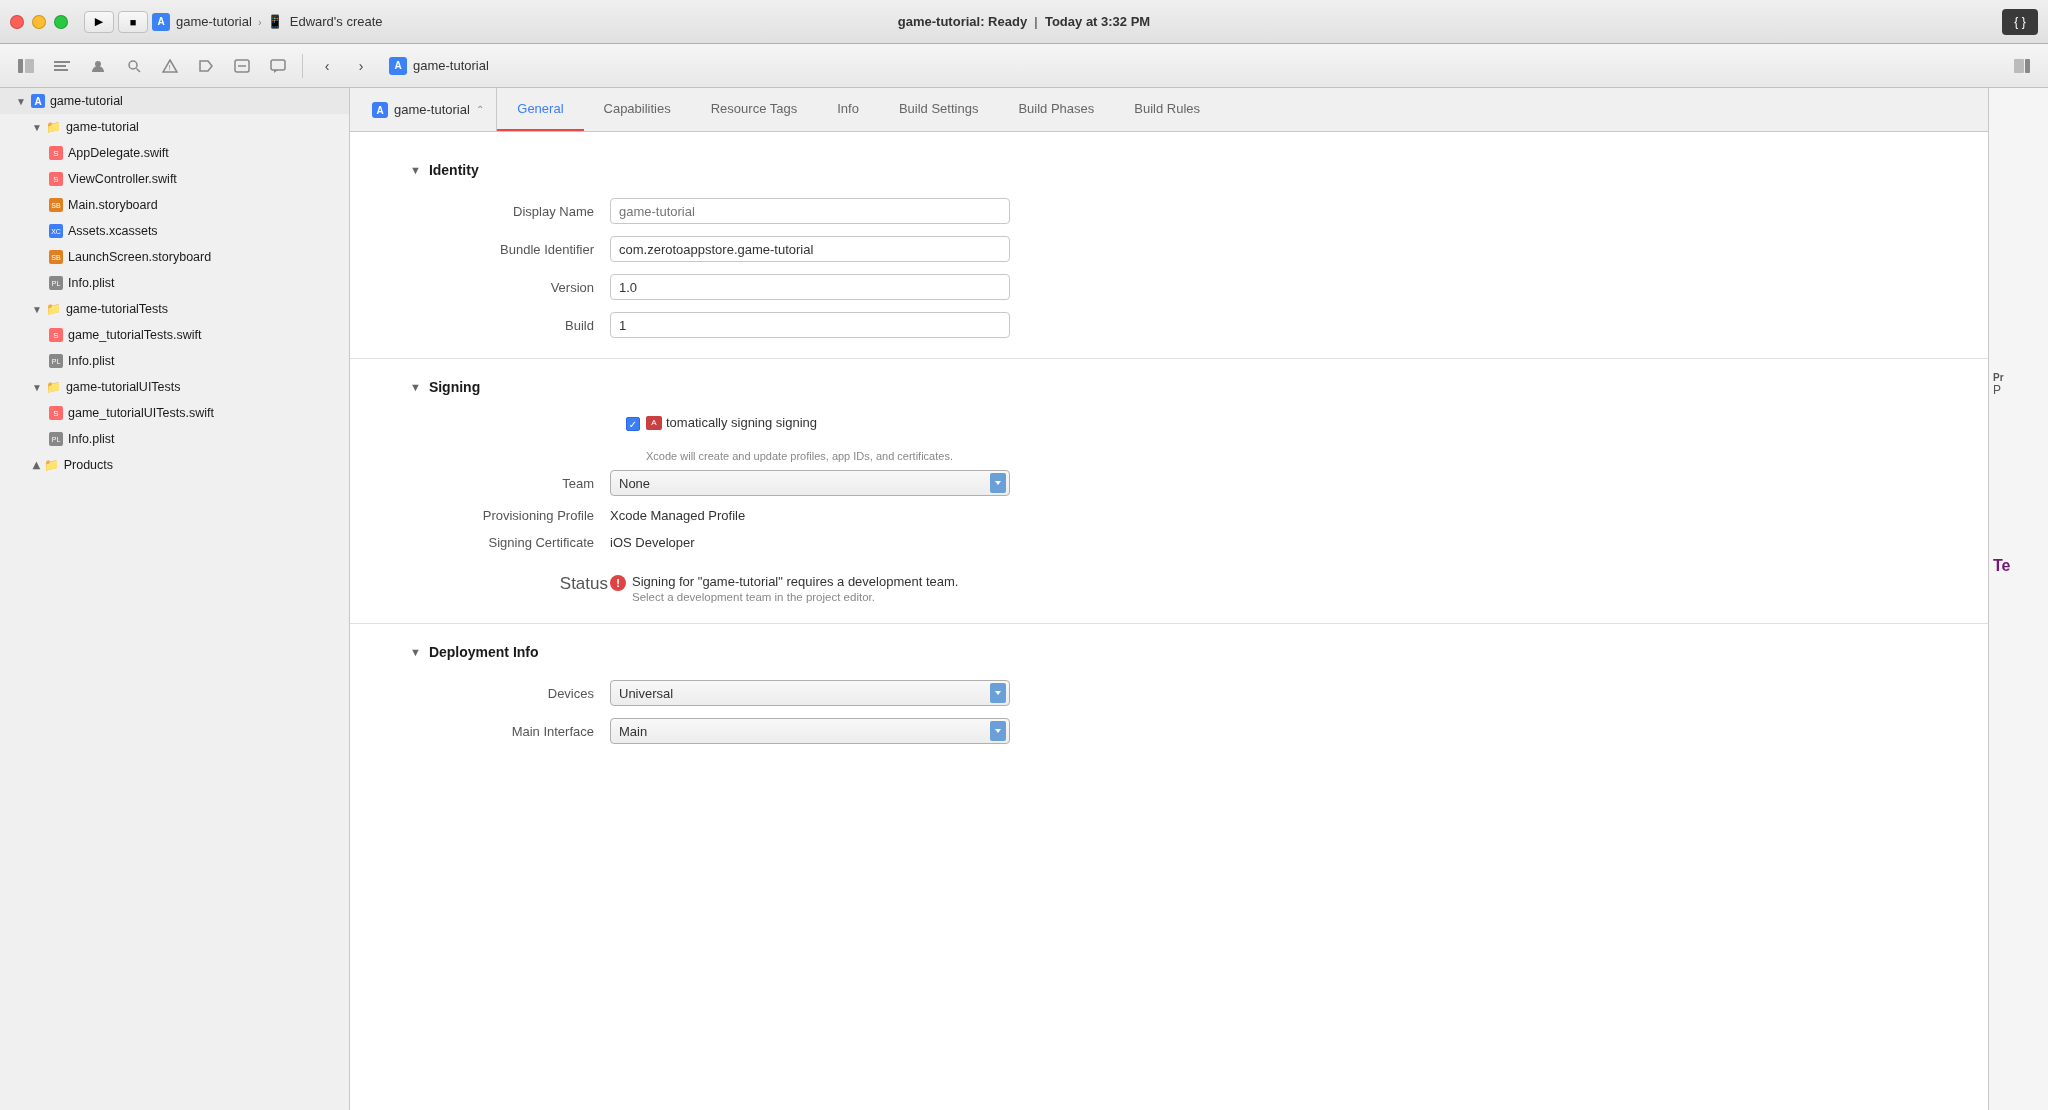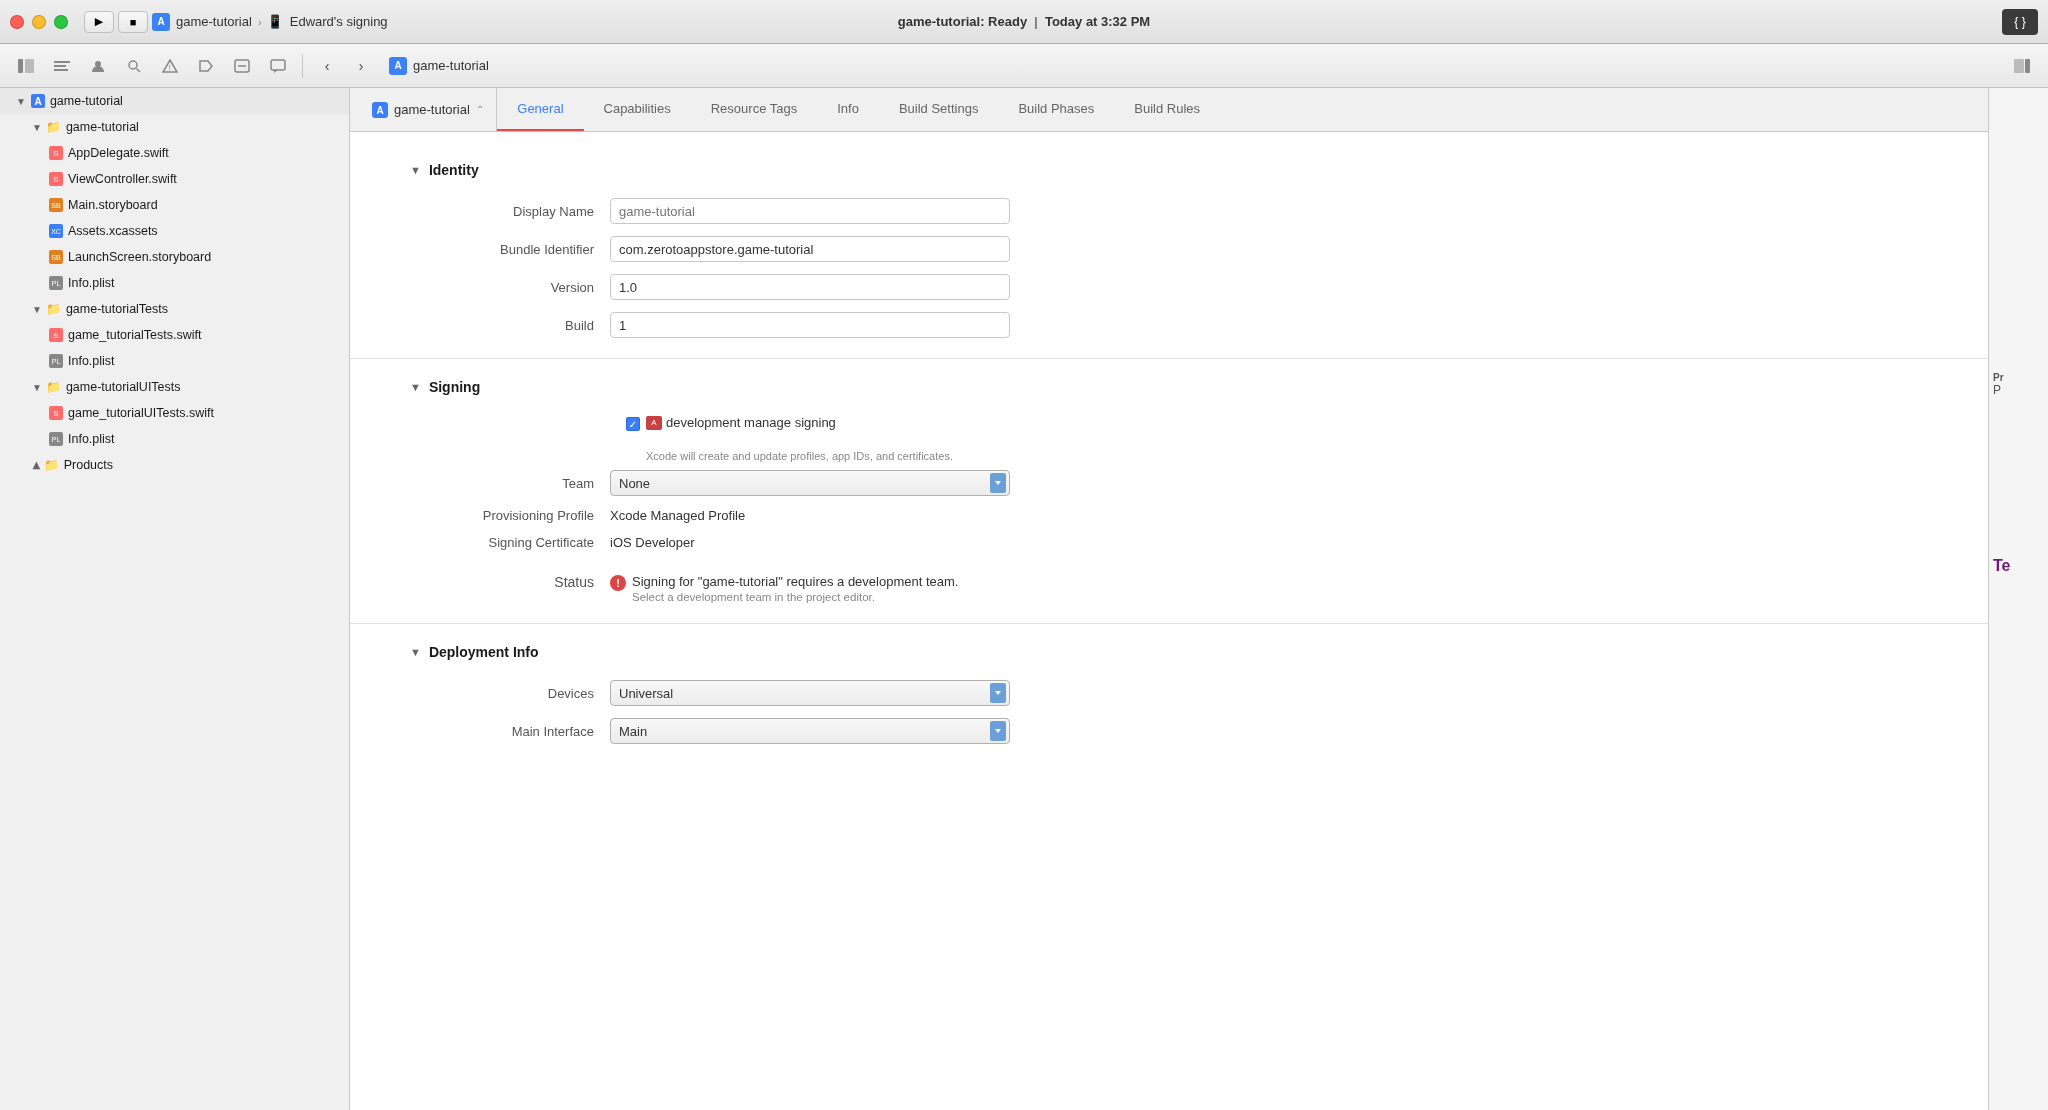--- a/index.html
+++ b/index.html
@@ -89,21 +89,21 @@
 
     
     .checkbox-row { display: flex; align-items: flex-start; margin-left: 216px; margin-bottom: 8px; }
     .checkbox-blue { width: 14px; height: 14px; background: #3b7ef8; border: 1px solid #2a6be0; border-radius: 2px; display: flex; align-items: center; justify-content: center; color: white; font-size: 10px; flex-shrink: 0; margin-top: 2px; margin-right: 6px; }
     .checkbox-label { font-size: 13px; color: #333; }
     .checkbox-sublabel { font-size: 11px; color: #888; margin-top: 20px; }
     .manage-icon { width: 16px; height: 14px; background: #c84040; border-radius: 2px; display: inline-flex; align-items: center; justify-content: center; color: white; font-size: 8px; margin-right: 4px; vertical-align: middle; }
 
     
     .status-row { display: flex; align-items: flex-start; margin-bottom: 12px; }
-    .status-label { width: 200px; text-align: right; padding-right: 16px; font-size: 14px; color: #555; flex-shrink: 0; }
+    .status-label { width: 200px; text-align: right; padding-right: 2px; font-size: 17px; color: #555; flex-shrink: 0; }
     .error-icon { width: 16px; height: 16px; background: #d44; border-radius: 50%; display: flex; align-items: center; justify-content: center; color: white; font-size: 11px; font-weight: bold; flex-shrink: 0; margin-right: 6px; margin-top: 1px; }
     .error-text { font-size: 13px; color: #333; }
     .error-subtext { font-size: 11.5px; color: #888; margin-top: 2px; }
 
     
     .info-row { display: flex; align-items: flex-end; margin-bottom: 12px; }
     .info-label { width: 200px; text-align: right; padding-right: 16px; font-size: 13px; color: #555; flex-shrink: 0; }
     .info-value { font-size: 13px; color: #333; }
 
     
@@ -120,21 +120,21 @@
     <div class="tl tl-yellow"></div>
     <div class="tl tl-green"></div>
   </div>
   <div class="title-btn">▶</div>
   <div class="title-btn">■</div>
   <div class="breadcrumb-area">
     <div class="xcode-icon">A</div>
     <span>game-tutorial</span>
     <span class="chevron-right">›</span>
     <span>📱</span>
-    <span>Edward's signing</span>
+    <span>Edward's create</span>
   </div>
   <div class="center-status">
     <span>game-tutorial: Ready</span>
     &nbsp;|&nbsp;
     <span>Today at 3:32 PM</span>
   </div>
   <div style="margin-left:auto;">
     <div class="right-btn">{ }</div>
   </div>
 </div>
@@ -400,21 +400,21 @@
       <div class="section-header">
         <span class="arrow">▼</span>
         <h2>Signing</h2>
       </div>
 
       <div class="checkbox-row">
         <div class="checkbox-blue">✓</div>
         <div>
           <div style="display:flex; align-items:center;">
             <span class="manage-icon">A</span>
-            <span class="checkbox-label">development manage signing</span>
+            <span class="checkbox-label">tomatically signing signing</span>
           </div>
           <div class="checkbox-sublabel">Xcode will create and update profiles, app IDs, and certificates.</div>
         </div>
       </div>
 
       <div class="form-row">
         <label class="form-label">Team</label>
         <div class="select-wrapper">
           <select>
             <option>None</option>

